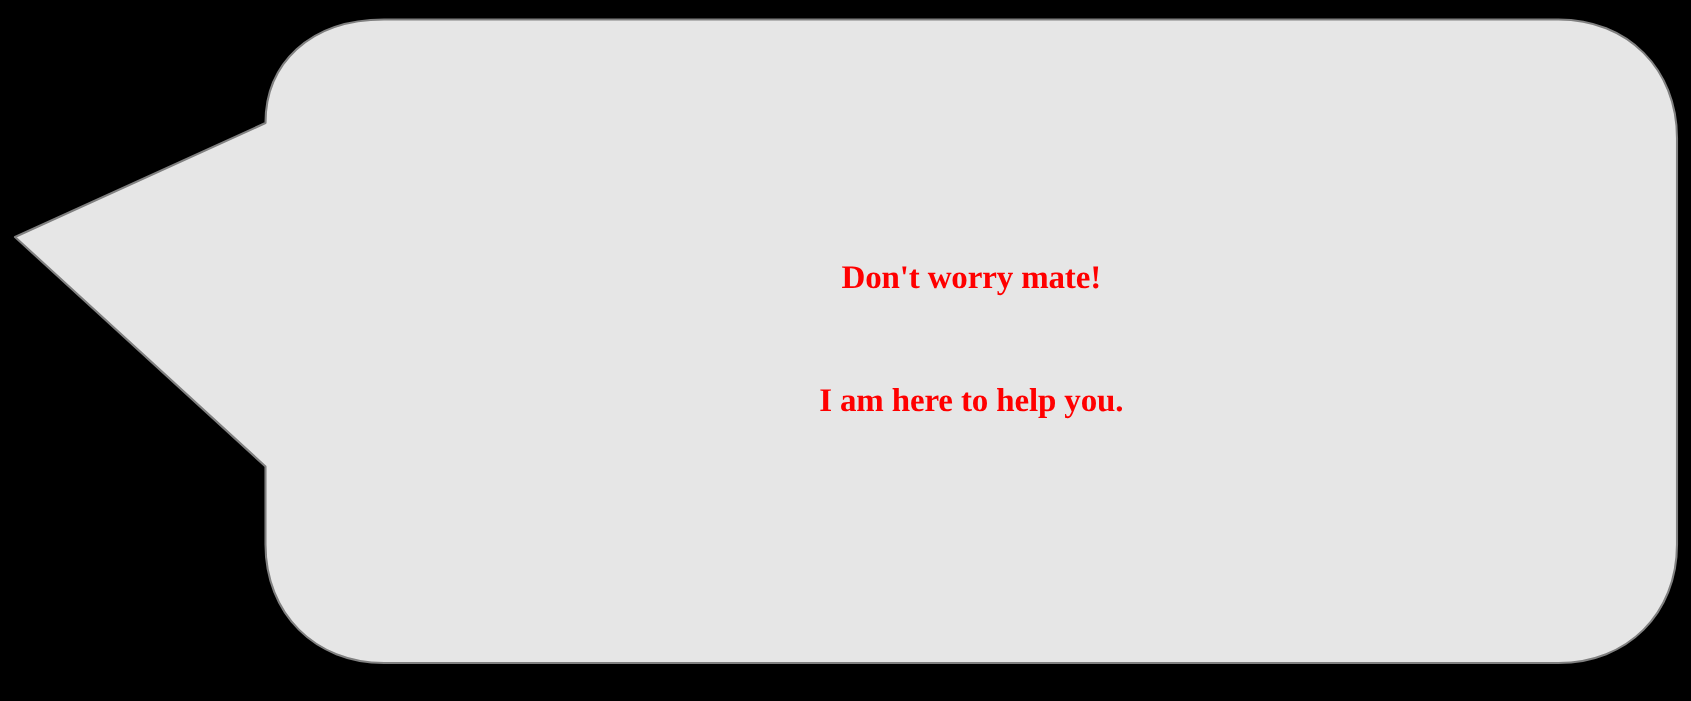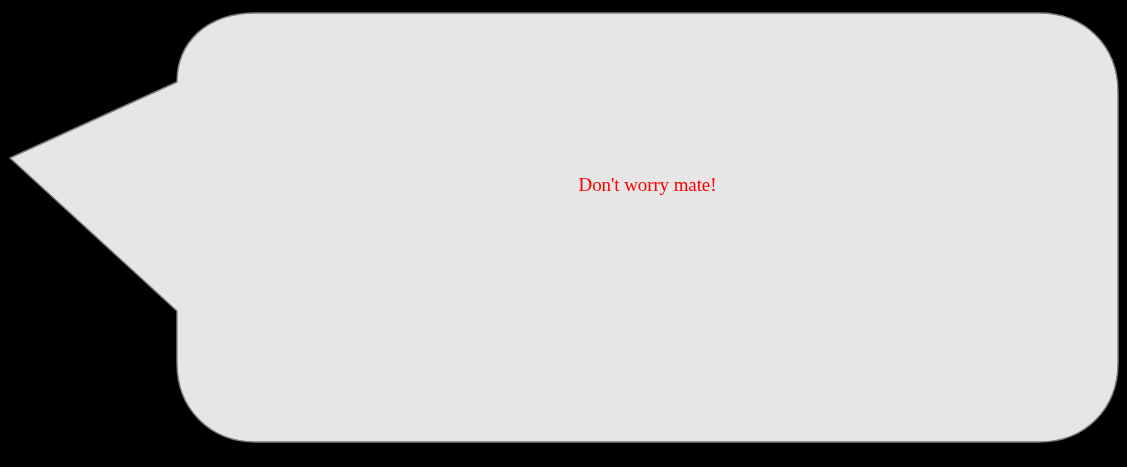--- a/index.html
+++ b/index.html
@@ -34,22 +34,22 @@
   
   #bubble-text {
     position: absolute;
     left: 176px;
     top: 13px;
     width: 943px;
     height: 429px;
     box-sizing: border-box;
     padding: 20px 26px 14px 26px;
     color: #ff0000;
-    font-weight: normal;
-    font-size: 19px;
+    font-weight: bold;
+    font-size: 22px;
     line-height: 27.5px;
     text-align: center;
     letter-spacing: -0.1px;
     white-space: pre-wrap;
   }
 
   .para {
     margin: 0;
   }
   .para.center { text-align: center; }
@@ -75,20 +75,21 @@
              L 10 158
              L 177 82
              C 177 43 206 13 256 13
              Z"></path>
   </svg>
 
   <div id="bubble-text" style="color: rgb(255, 0, 0);">
 
     <p class="para center">
       <span class="line">Don't worry mate!</span>
+      <span class="line">I am here to help you.</span>
     </p>
 
     <div class="spacer-lg"></div>
 
     
 
     
 
     
 

